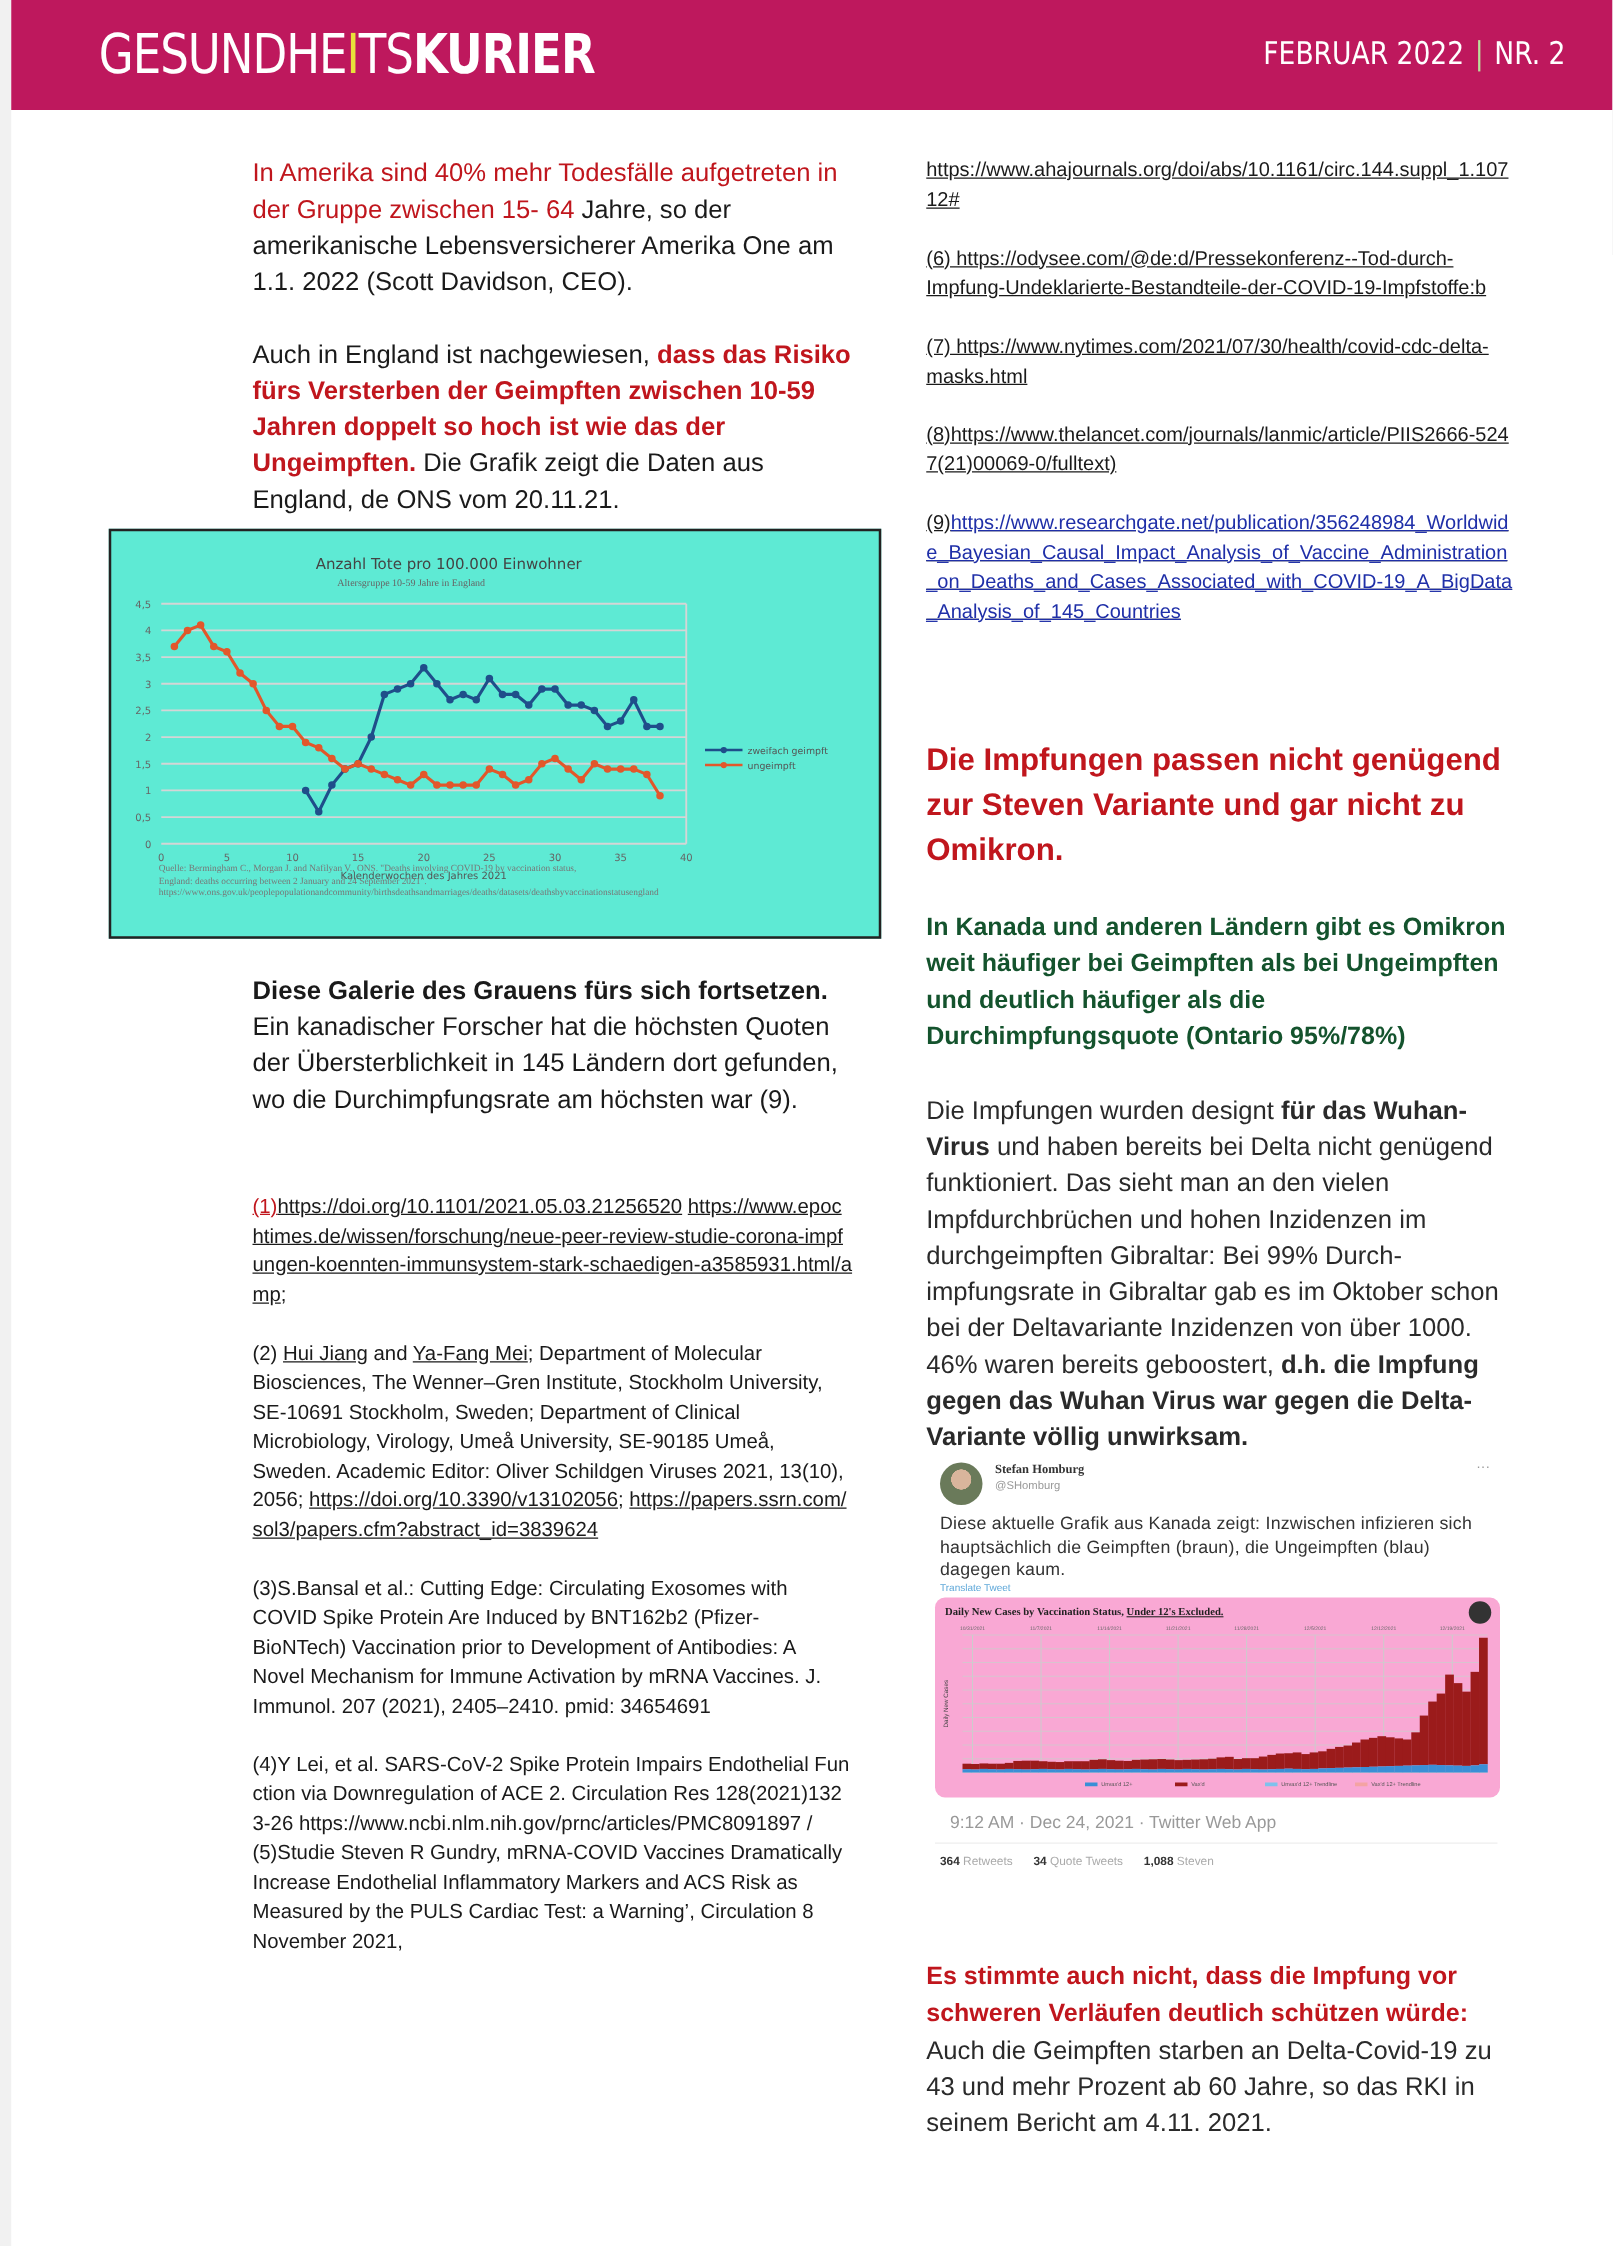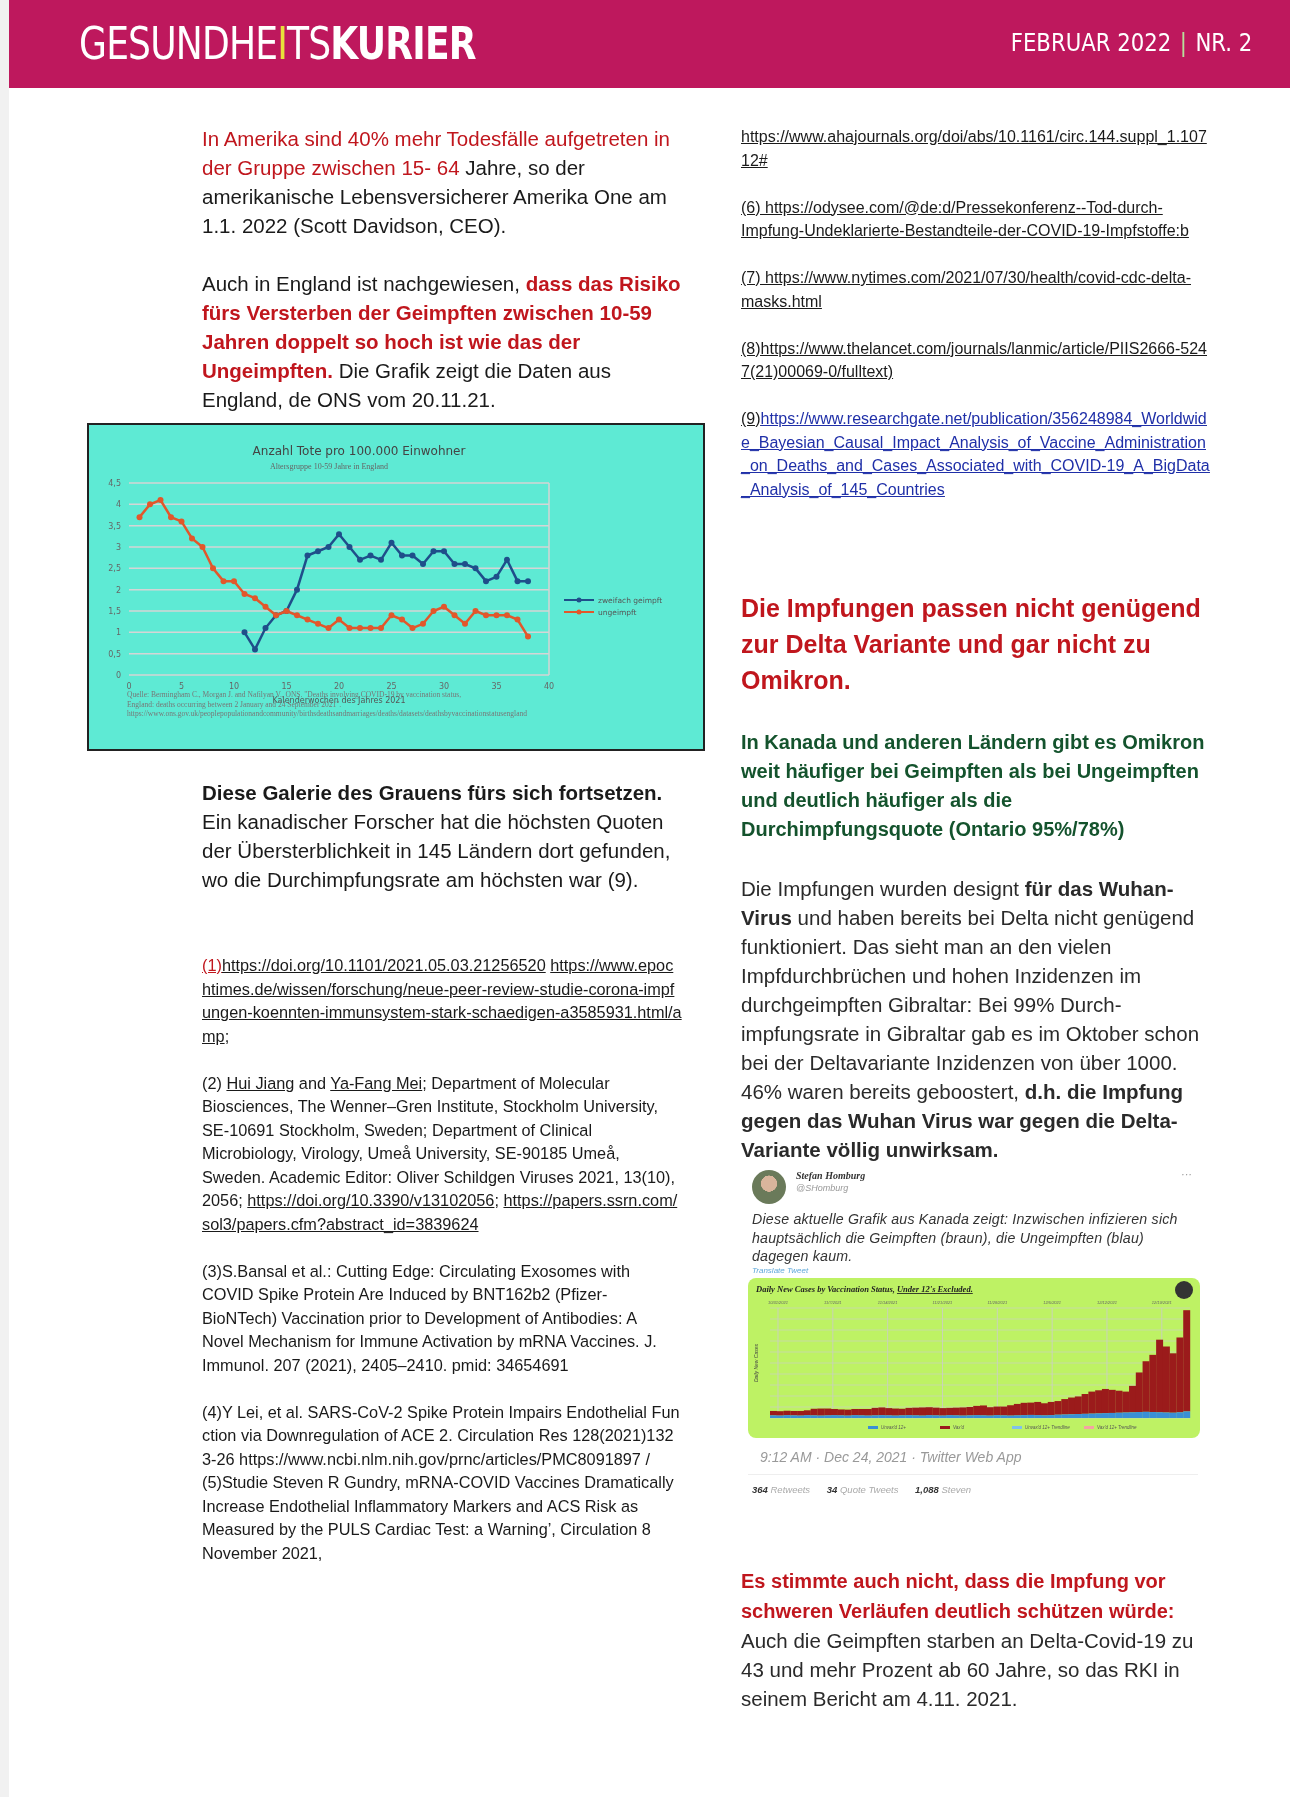--- a/index.html
+++ b/index.html
@@ -36,28 +36,28 @@
   .refs .ref.tight { margin-bottom: 0; }
 
   .rrefs { left: 741px; top: 125px; width: 470px; font-size: 16px; line-height: 23.5px; color: #1a1a1a; text-decoration: underline; }
   .rrefs .ref { margin-bottom: 23.5px; word-break: break-all; }
   .rrefs a.blue { color: #1f2fa8; text-decoration: underline; }
 
   .rhead { left: 741px; top: 590px; width: 470px; font-size: 25px; line-height: 36px; font-weight: bold; color: #c0161d; }
   .rsub { left: 741px; top: 728px; width: 470px; font-size: 20px; line-height: 29px; font-weight: bold; color: #14532d; }
   .rbody { left: 741px; top: 874px; width: 470px; font-size: 20.5px; line-height: 29px; color: #2a2a2a; }
 
-  .tweet { position: absolute; left: 744px; top: 1162px; width: 460px; height: 375px; background: #fff; font-style: italic; }
+  .tweet { position: absolute; left: 744px; top: 1162px; width: 460px; height: 375px; background: #fff; }
   .avatar { position: absolute; left: 8px; top: 8px; width: 34px; height: 34px; border-radius: 50%; background: radial-gradient(circle at 50% 40%, #d9b59c 0 30%, #6a7a5a 31% 100%); }
   .t-name { position: absolute; left: 52px; top: 8px; font-size: 10px; font-weight: bold; color: #333; font-family: "Liberation Serif", serif; }
   .t-handle { position: absolute; left: 52px; top: 21px; font-size: 9px; color: #999; }
   .t-more { position: absolute; right: 12px; top: 6px; font-size: 11px; color: #999; }
   .t-text { position: absolute; left: 8px; top: 48px; width: 445px; font-size: 14.2px; line-height: 18.5px; color: #333; letter-spacing: 0.2px; }
   .t-translate { position: absolute; left: 8px; top: 104px; font-size: 8px; color: #5fa8d9; }
-  .t-chart { position: absolute; left: 4px; top: 116px; width: 452px; height: 160px; background: #bef264; border-radius: 8px; }
+  .t-chart { position: absolute; left: 4px; top: 116px; width: 452px; height: 160px; background: #f9a8d4; border-radius: 8px; }
   .t-chart svg { position: absolute; left: 0; top: 0; }
   .t-meta { position: absolute; left: 16px; top: 287px; font-size: 14px; color: #999; }
   .t-divider { position: absolute; left: 4px; top: 312px; width: 450px; height: 1px; background: #eee; }
   .t-stats { position: absolute; left: 8px: ; left: 8px; top: 322px; font-size: 9.5px; color: #aaa; }
   .t-stats b { color: #333; }
   .t-stats span.s { margin-right: 14px; }
 
   .rfinal { left: 741px; top: 1566px; width: 470px; font-size: 20.5px; line-height: 29px; color: #2a2a2a; }
   .rfinal .redb { font-size: 20px; }
 </style>
@@ -225,21 +225,21 @@
 <div class="col rrefs">
   <div class="ref">https://www.ahajournals.org/doi/abs/10.1161/circ.144.suppl_1.10712#</div>
   <div class="ref" style="word-break: normal;">(6) https://odysee.com/@de:d/Pressekonferenz--Tod-durch-Impfung-Undeklarierte-Bestandteile-der-COVID-19-Impfstoffe:b</div>
   <div class="ref" style="word-break: normal;">(7) https://www.nytimes.com/2021/07/30/health/covid-cdc-delta-masks.html</div>
   <div class="ref">(8)https://www.thelancet.com/journals/lanmic/article/PIIS2666-5247(21)00069-0/fulltext)</div>
   <div class="ref">
     <span>(9)</span><a class="blue">https://www.researchgate.net/publication/356248984_Worldwide_Bayesian_Causal_Impact_Analysis_of_Vaccine_Administration_on_Deaths_and_Cases_Associated_with_COVID-19_A_BigData_Analysis_of_145_Countries</a>
   </div>
 </div>
 
-<div class="col rhead">Die Impfungen passen nicht genügend zur Delta Variante und gar nicht zu Omikron.</div>
+<div class="col rhead">Die Impfungen passen nicht genügend zur Steven Variante und gar nicht zu Omikron.</div>
 <div class="col rsub">In Kanada und anderen Ländern gibt es Omikron weit häufiger bei Geimpften als bei Ungeimpften und deutlich häufiger als die Durchimpfungsquote (Ontario 95%/78%)</div>
 
 <div class="col rbody">
   <p><span>Die Impfungen wurden designt </span><b>für das Wuhan-Virus</b><span> und haben bereits bei Delta nicht genügend funktioniert. Das sieht man an den vielen Impfdurchbrüchen und hohen Inzidenzen im durchgeimpften Gibraltar: Bei 99% Durch-impfungsrate in Gibraltar gab es im Oktober schon bei der Deltavariante Inzidenzen von über 1000.  46% waren bereits geboostert, </span><b>d.h. die Impfung gegen das Wuhan Virus war gegen die Delta-Variante völlig unwirksam.</b></p>
 </div>
 
 <div class="tweet">
   <div class="avatar"></div>
   <div class="t-name">Stefan Homburg</div>
   <div class="t-handle">@SHomburg</div>

